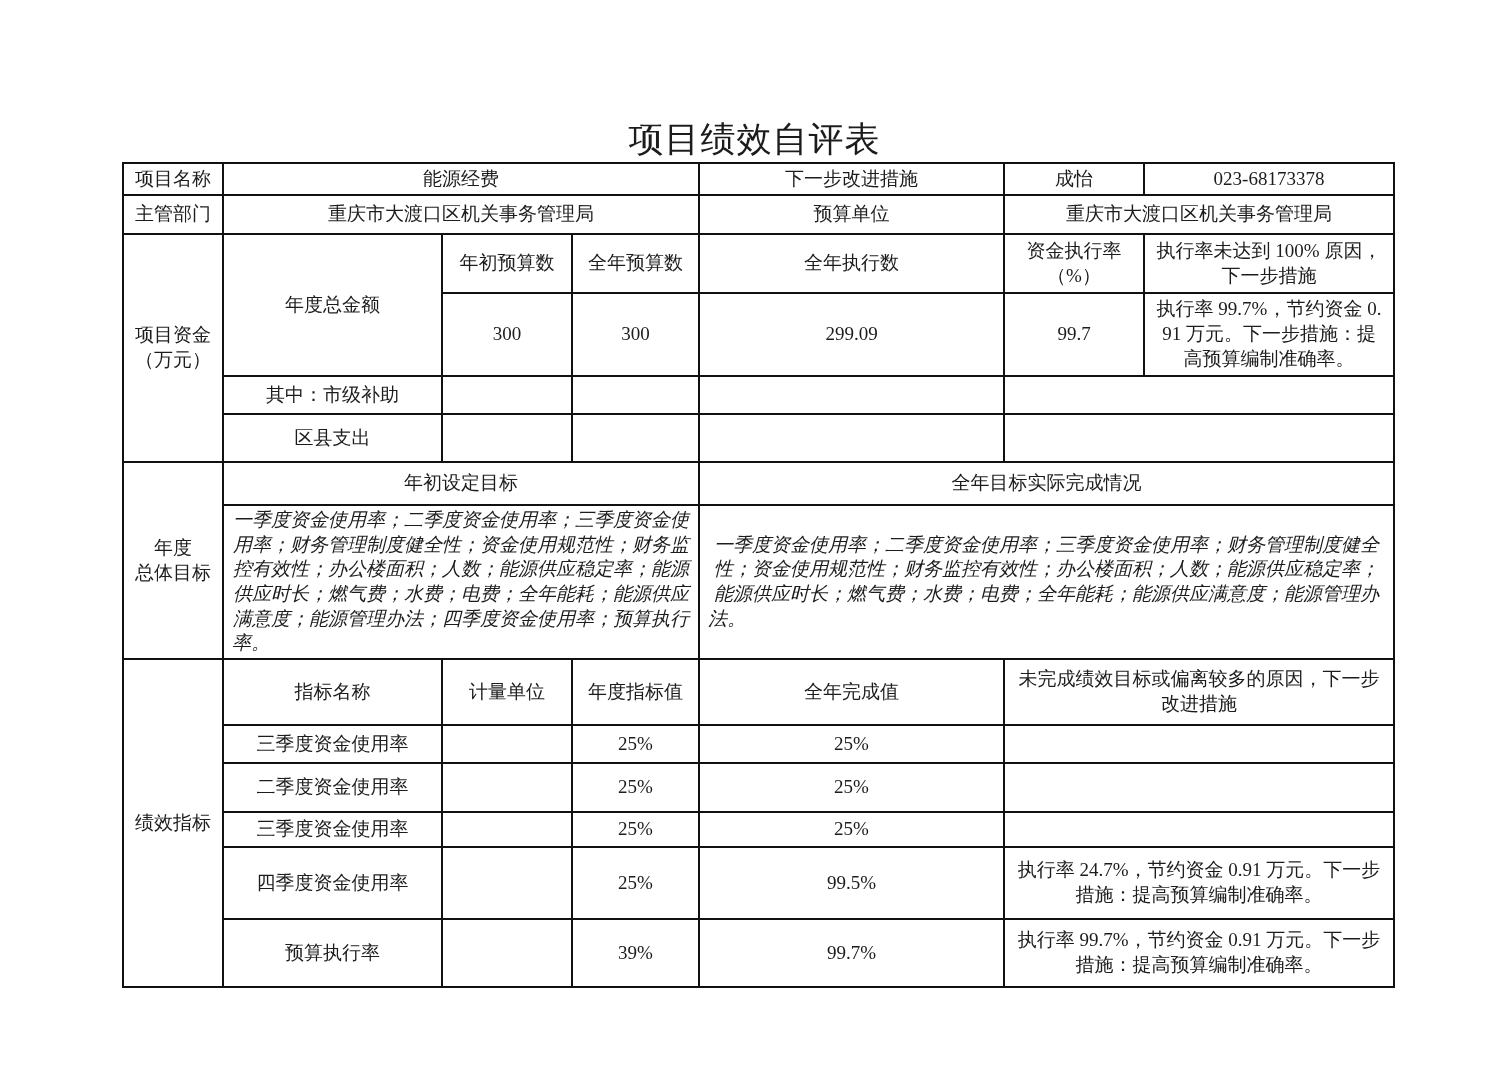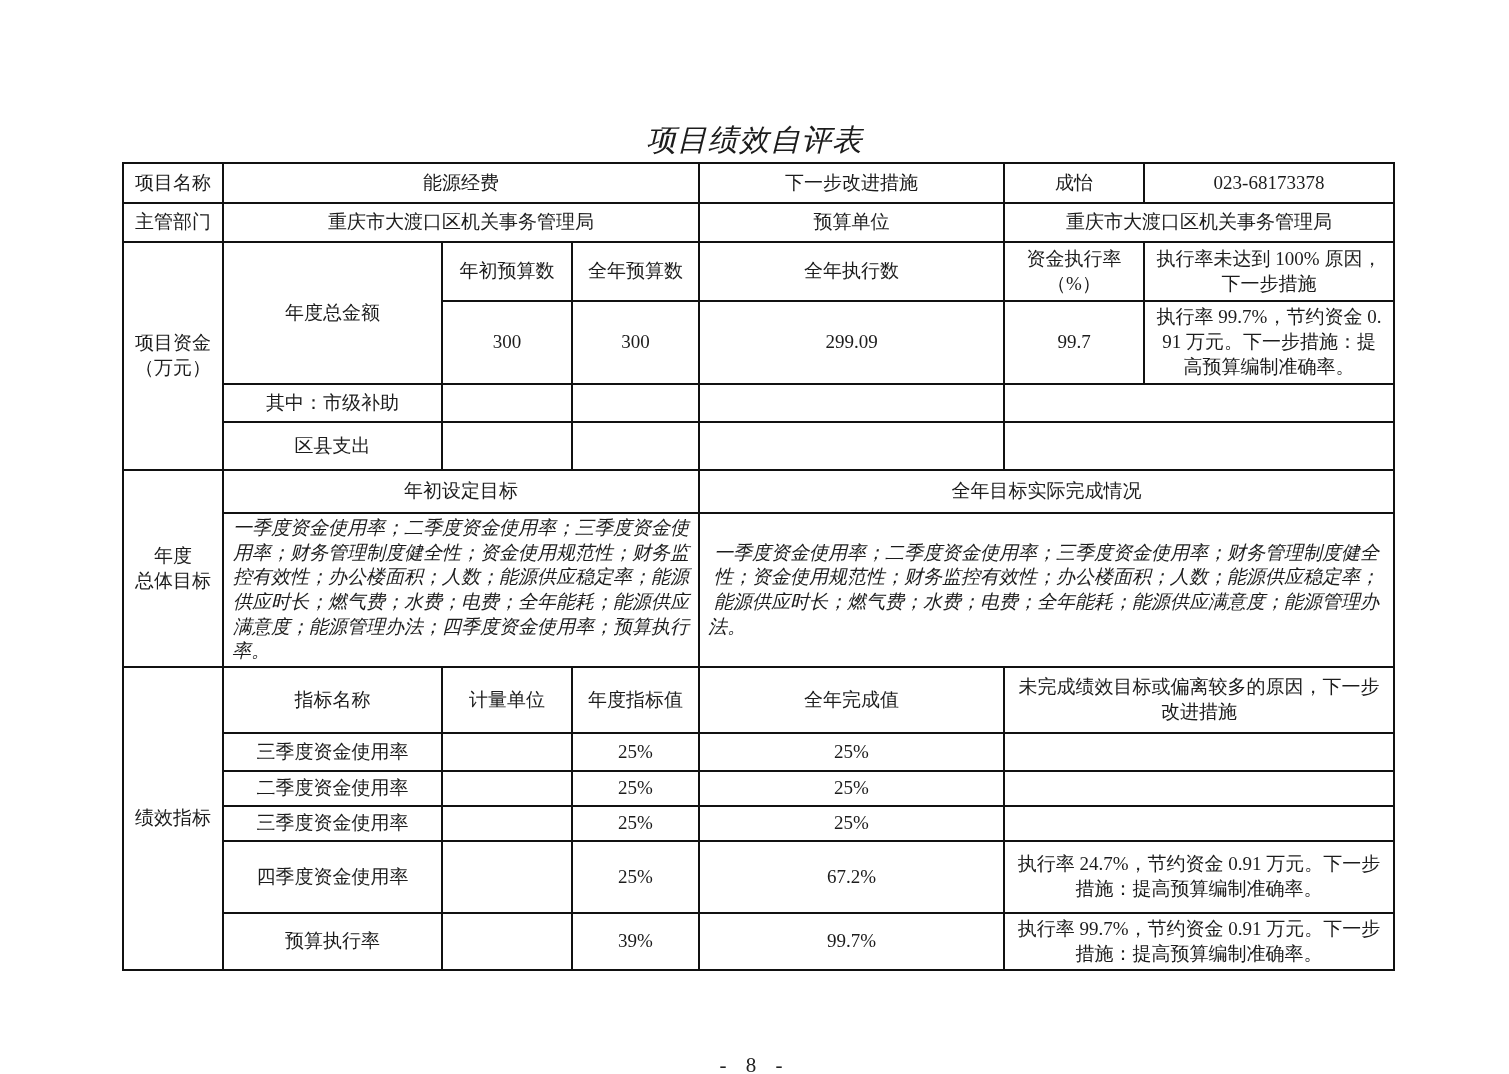--- a/index.html
+++ b/index.html
@@ -7,25 +7,24 @@
     width:1509px;height:1074px;
     background:#ffffff;
     font-family:"Liberation Serif","DejaVu Serif",serif;
     color:#1c1c1c;
     overflow:hidden;
   }
   .doc{position:relative;width:1509px;height:1074px;}
   .title{
     margin:123px 0 0 0;
     text-align:center;
-    font-size:30px;
+    font-size:35px;
     font-weight:normal;
     line-height:34px;
     letter-spacing:1px;
-    font-style:italic;
   }
   table.form{
     border-collapse:collapse;
     table-layout:fixed;
     width:1271px;
     margin:5px 0 0 122px;
   }
   table.form td{
     border:2px solid #111111;
     font-size:19px;
@@ -40,24 +39,24 @@
   td.goals{
     text-align:justify;
     text-align-last:left;
     vertical-align:top;
     padding:9px 11px 2px 11px;
     line-height:25px;
     font-style:italic;
   }
   td.remark{line-height:25px;}
   
-  tr.r1{height:40px} tr.r2{height:39px} tr.r3{height:59px} tr.r4{height:83px}
+  tr.r1{height:32px} tr.r2{height:39px} tr.r3{height:59px} tr.r4{height:83px}
   tr.r5{height:38px} tr.r6{height:48px} tr.r7{height:43px} tr.r8{height:124px}
-  tr.r9{height:66px} tr.r10{height:38px} tr.r11{height:35px} tr.r12{height:35px}
-  tr.r13{height:72px} tr.r14{height:57px}
+  tr.r9{height:66px} tr.r10{height:38px} tr.r11{height:49px} tr.r12{height:35px}
+  tr.r13{height:72px} tr.r14{height:68px}
   .pagenum{
     margin-top:82px;
     text-align:center;
     font-size:21px;
     letter-spacing:7px;
     color:#222;
   }
 </style>
 </head>
 <body>
@@ -171,21 +170,21 @@
       <td></td>
       <td>25%</td>
       <td>25%</td>
       <td colspan="2" class="remark"></td>
     </tr>
 
     <tr class="r13">
       <td>四季度资金使用率</td>
       <td></td>
       <td>25%</td>
-      <td>67.2%</td>
+      <td>99.5%</td>
       <td colspan="2" class="remark">执行率 24.7%，节约资金 0.91 万元。下一步措施：提高预算编制准确率。</td>
     </tr>
 
     <tr class="r14">
       <td>预算执行率</td>
       <td></td>
       <td>39%</td>
       <td>99.7%</td>
       <td colspan="2" class="remark">执行率 99.7%，节约资金 0.91 万元。下一步措施：提高预算编制准确率。</td>
     </tr>

